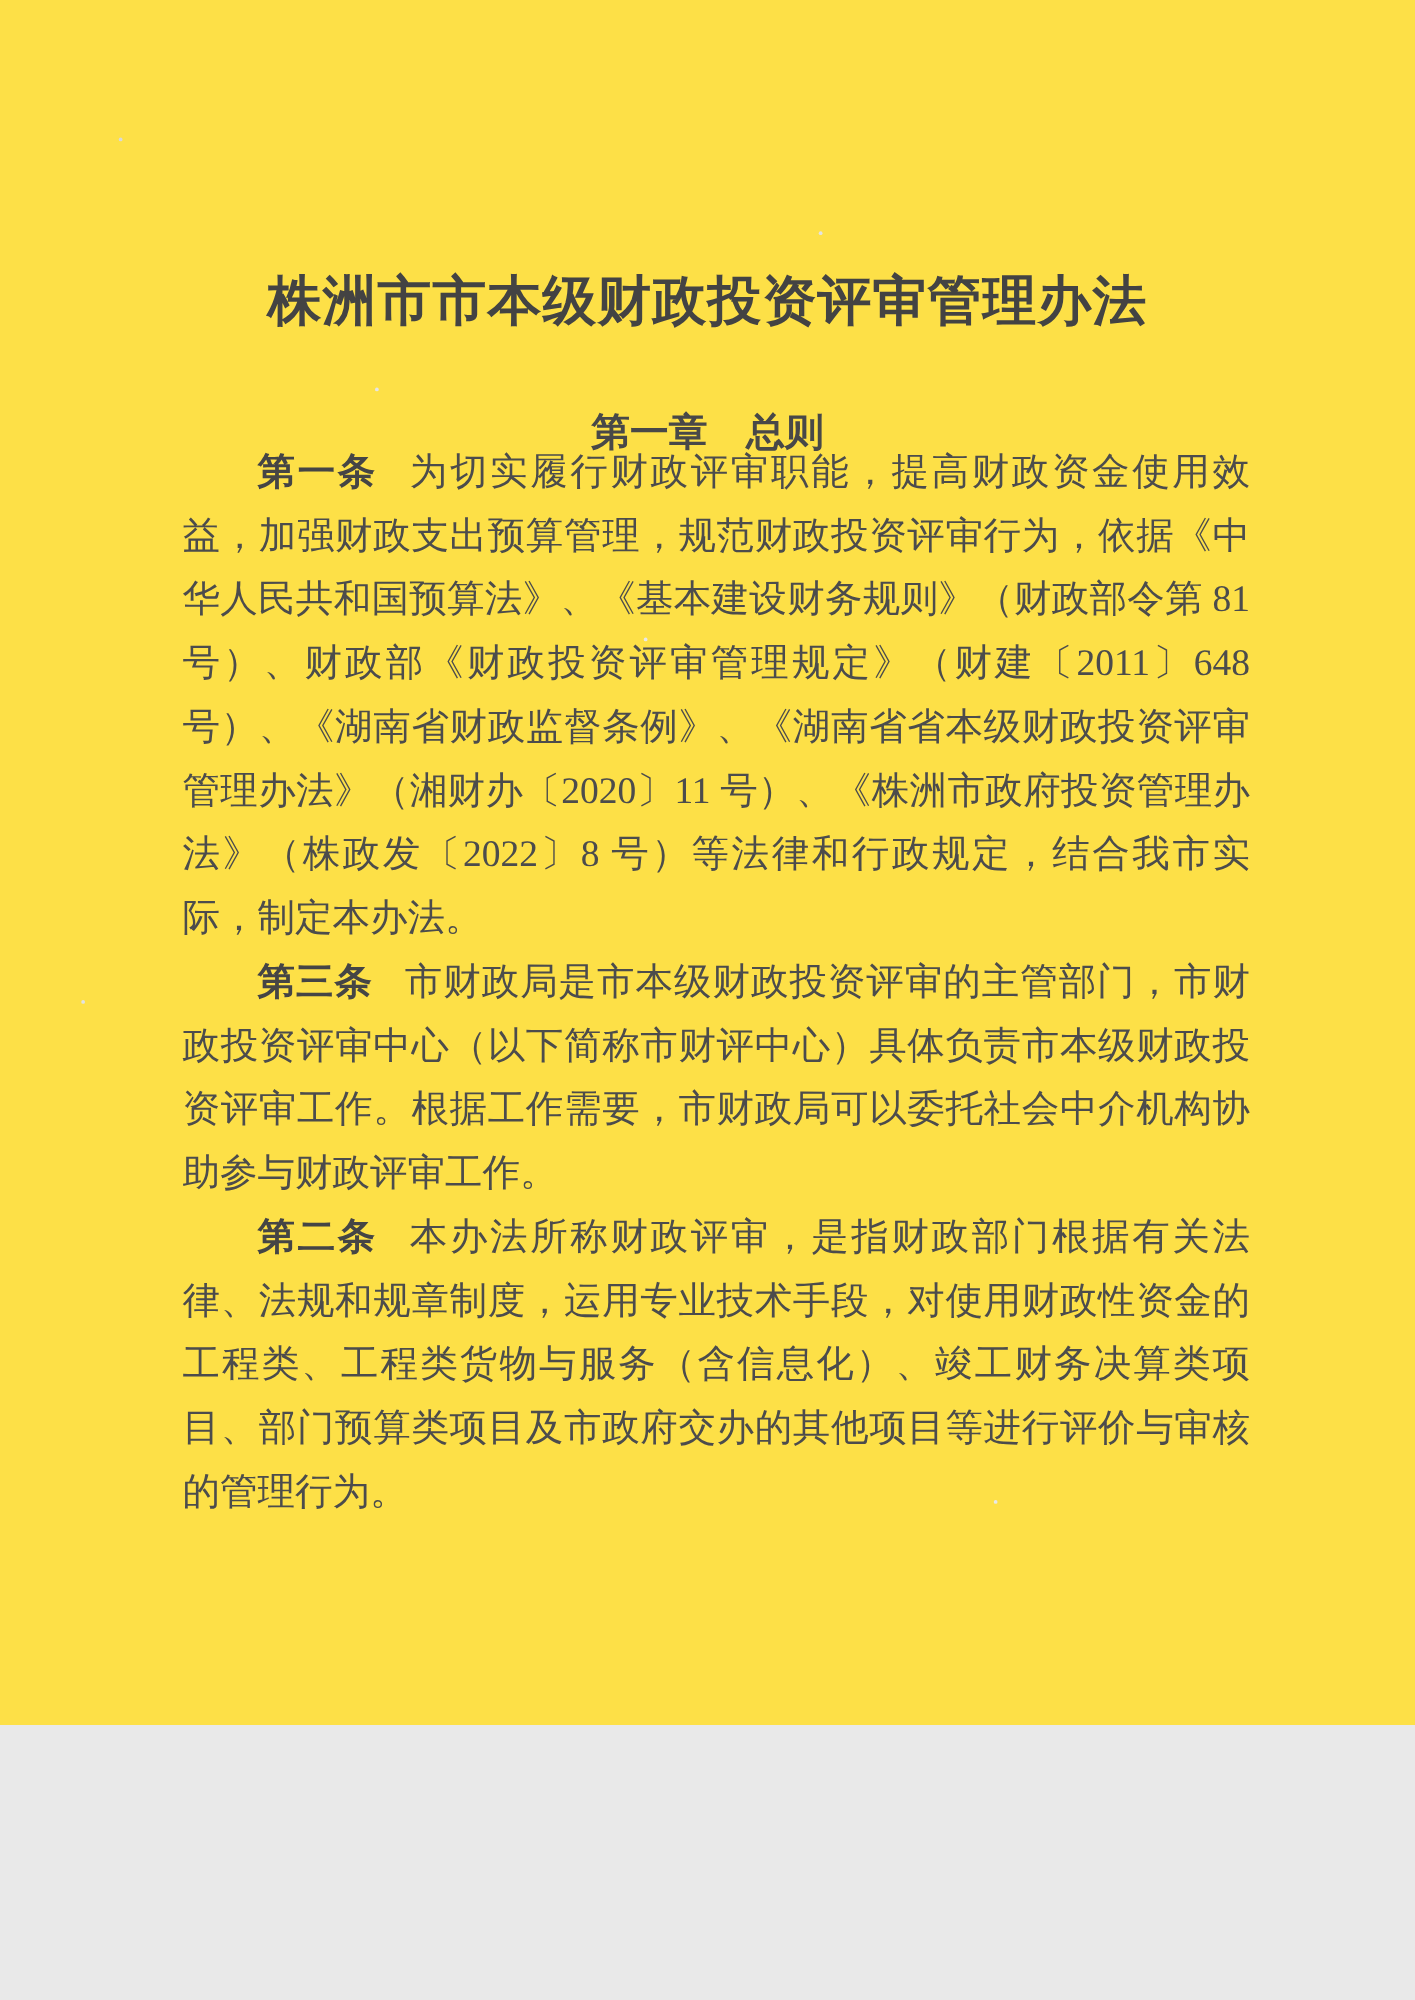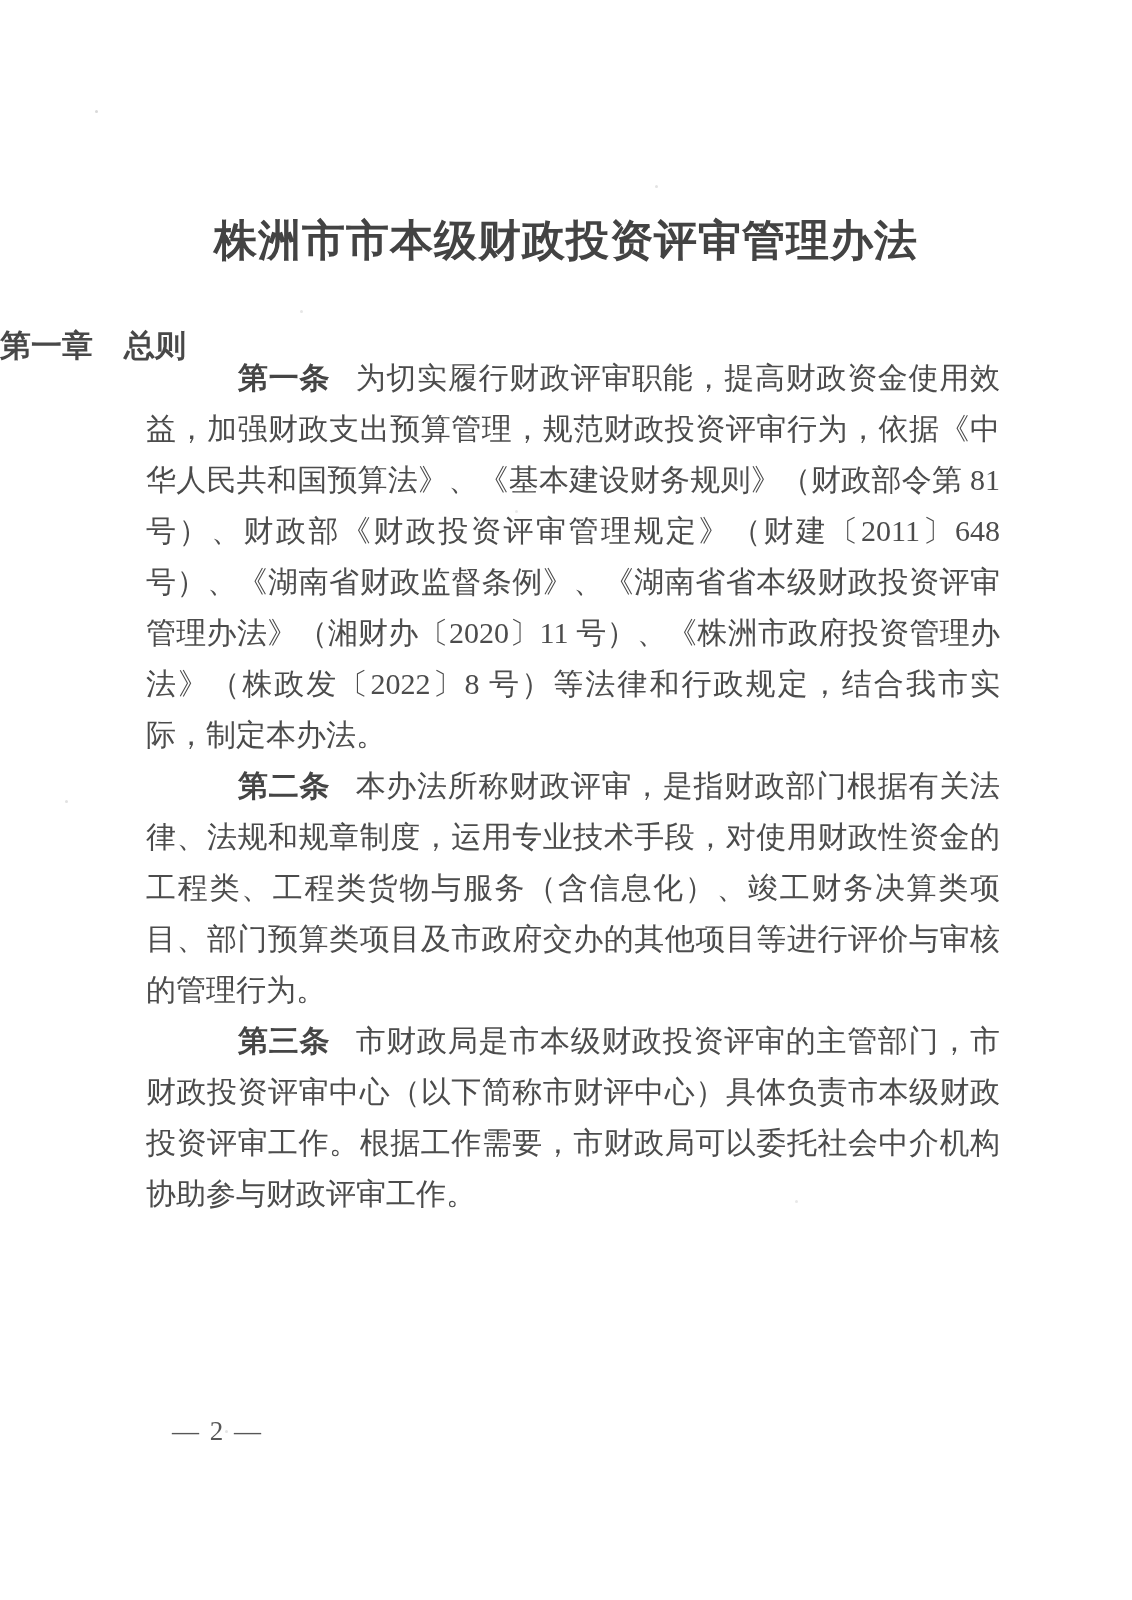--- a/index.html
+++ b/index.html
@@ -3,23 +3,23 @@
 <meta charset="utf-8">
 <style>
   html, body {
     margin: 0;
     padding: 0;
     background: #e9e9e9;
   }
   .page {
     position: relative;
     width: 1132px;
-    height: 1600px;
+    height: 1380px;
     margin: 0 auto;
-    background: #ffffff;
+    background: #fde047;
     overflow: hidden;
     font-family: "Liberation Serif", serif;
     color: #4a4a4a;
   }
   
   .speck {
     position: absolute;
     width: 3px; height: 3px;
     border-radius: 50%;
     background: #d9d9d9;
@@ -41,20 +41,21 @@
     font-weight: bold;
     font-size: 43px;
     letter-spacing: 1px;
     color: #434343;
   }
   .chapter-heading {
     position: absolute;
     top: 299px;
     left: 0;
     right: 0;
+    text-align: center;
     font-family: "Liberation Sans", sans-serif;
     font-weight: 700;
     font-size: 31px;
     color: #484848;
   }
   .doc-body {
     position: absolute;
     top: 352px;
     left: 146px;
     width: 854px;
@@ -65,21 +66,20 @@
     line-height: 51px;
     text-align: justify;
     text-indent: 2em;
     color: #4c4c4c;
   }
   .article-label {
     font-family: "Liberation Sans", sans-serif;
     font-weight: 700;
     color: #454545;
     margin-right: 0.85em;
-    margin-left: 32px;
   }
   .page-number {
     position: absolute;
     top: 1416px;
     left: 172px;
     font-size: 27px;
     letter-spacing: 2px;
     color: #575757;
     font-family: "Liberation Serif", serif;
   }
@@ -92,21 +92,21 @@
 
   <h1 class="doc-title">株洲市市本级财政投资评审管理办法</h1>
 
   <h2 class="chapter-heading">第一章　总则</h2>
 
   <div class="doc-body">
     <p class="article">
       <span class="article-label">第一条</span><span>为切实履行财政评审职能，提高财政资金使用效益，加强财政支出预算管理，规范财政投资评审行为，依据《中华人民共和国预算法》、《基本建设财务规则》（财政部令第 81 号）、财政部《财政投资评审管理规定》（财建〔2011〕648 号）、《湖南省财政监督条例》、《湖南省省本级财政投资评审管理办法》（湘财办〔2020〕11 号）、《株洲市政府投资管理办法》（株政发〔2022〕8 号）等法律和行政规定，结合我市实际，制定本办法。</span>
     </p>
     <p class="article">
-      <span class="article-label">第二条</span><span>本办法所称财政评审，是指财政部门根据有关法律、法规和规章制度，运用专业技术手段，对使用财政性资金的工程类、工程类货物与服务（含信息化）、竣工财务决算类项目、部门预算类项目及市政府交办的其他项目等进行评价与审核的管理行为。</span>
+      <span class="article-label">第三条</span><span>市财政局是市本级财政投资评审的主管部门，市财政投资评审中心（以下简称市财评中心）具体负责市本级财政投资评审工作。根据工作需要，市财政局可以委托社会中介机构协助参与财政评审工作。</span>
     </p>
     <p class="article">
-      <span class="article-label">第三条</span><span>市财政局是市本级财政投资评审的主管部门，市财政投资评审中心（以下简称市财评中心）具体负责市本级财政投资评审工作。根据工作需要，市财政局可以委托社会中介机构协助参与财政评审工作。</span>
+      <span class="article-label">第二条</span><span>本办法所称财政评审，是指财政部门根据有关法律、法规和规章制度，运用专业技术手段，对使用财政性资金的工程类、工程类货物与服务（含信息化）、竣工财务决算类项目、部门预算类项目及市政府交办的其他项目等进行评价与审核的管理行为。</span>
     </p>
   </div>
 
   <div class="page-number">— 2 —</div>
 </div>
 
 </body></html>

